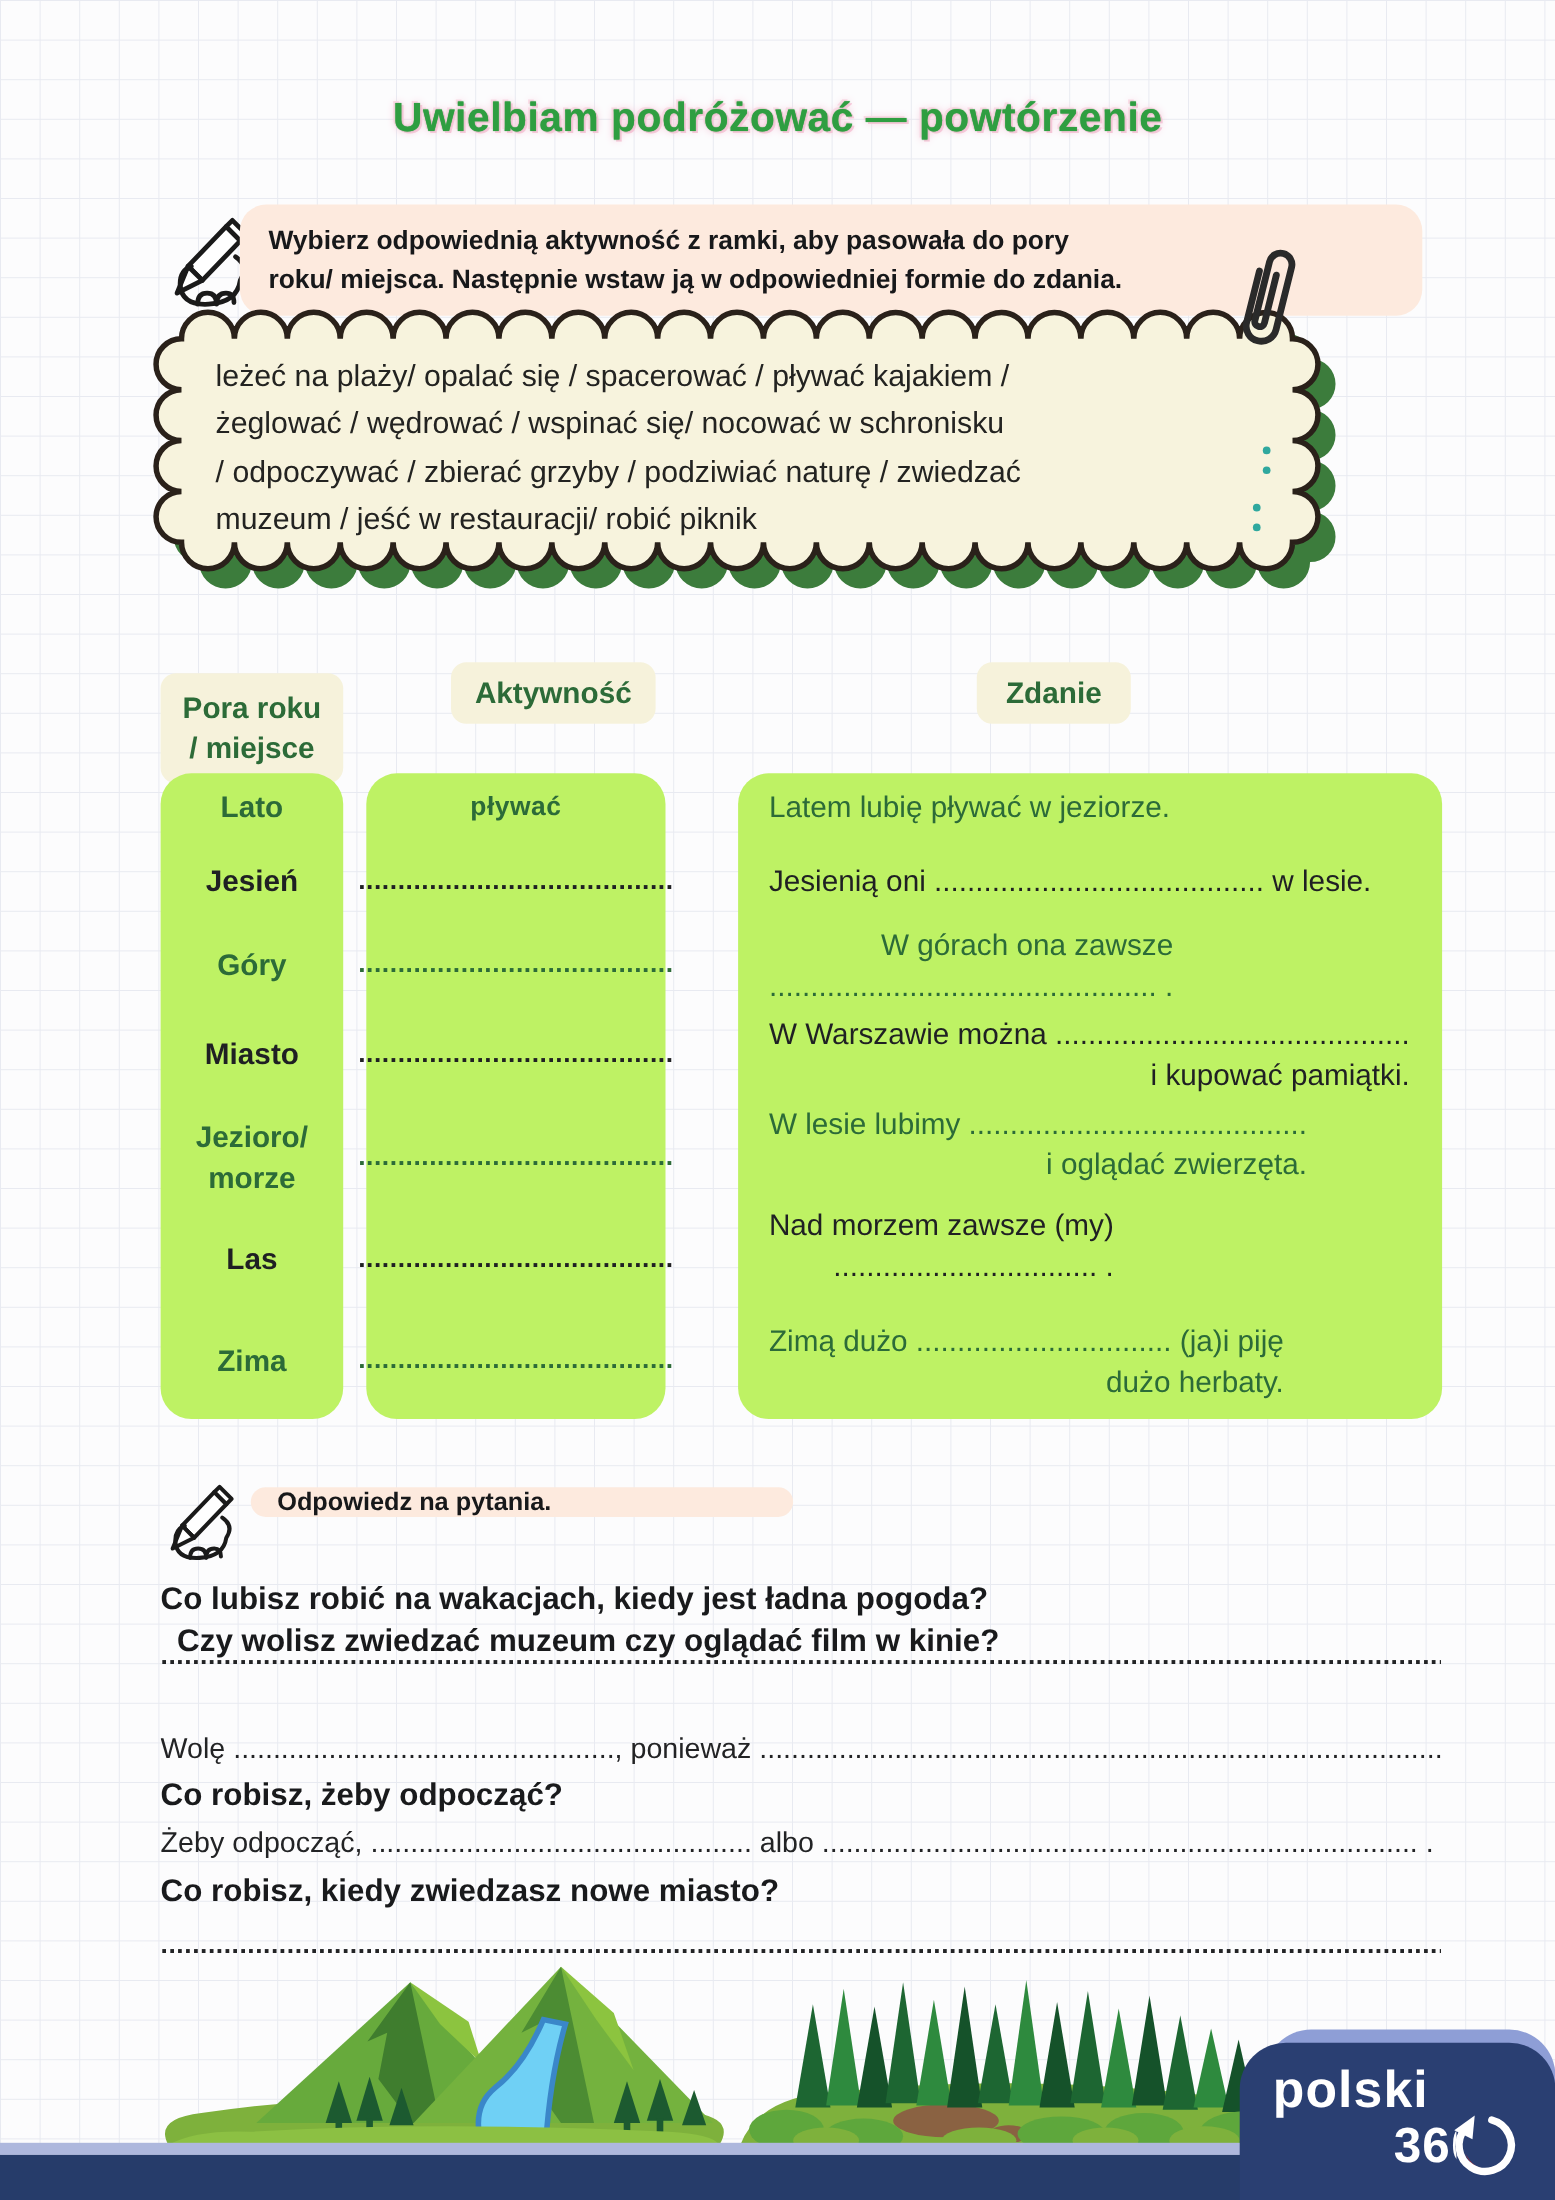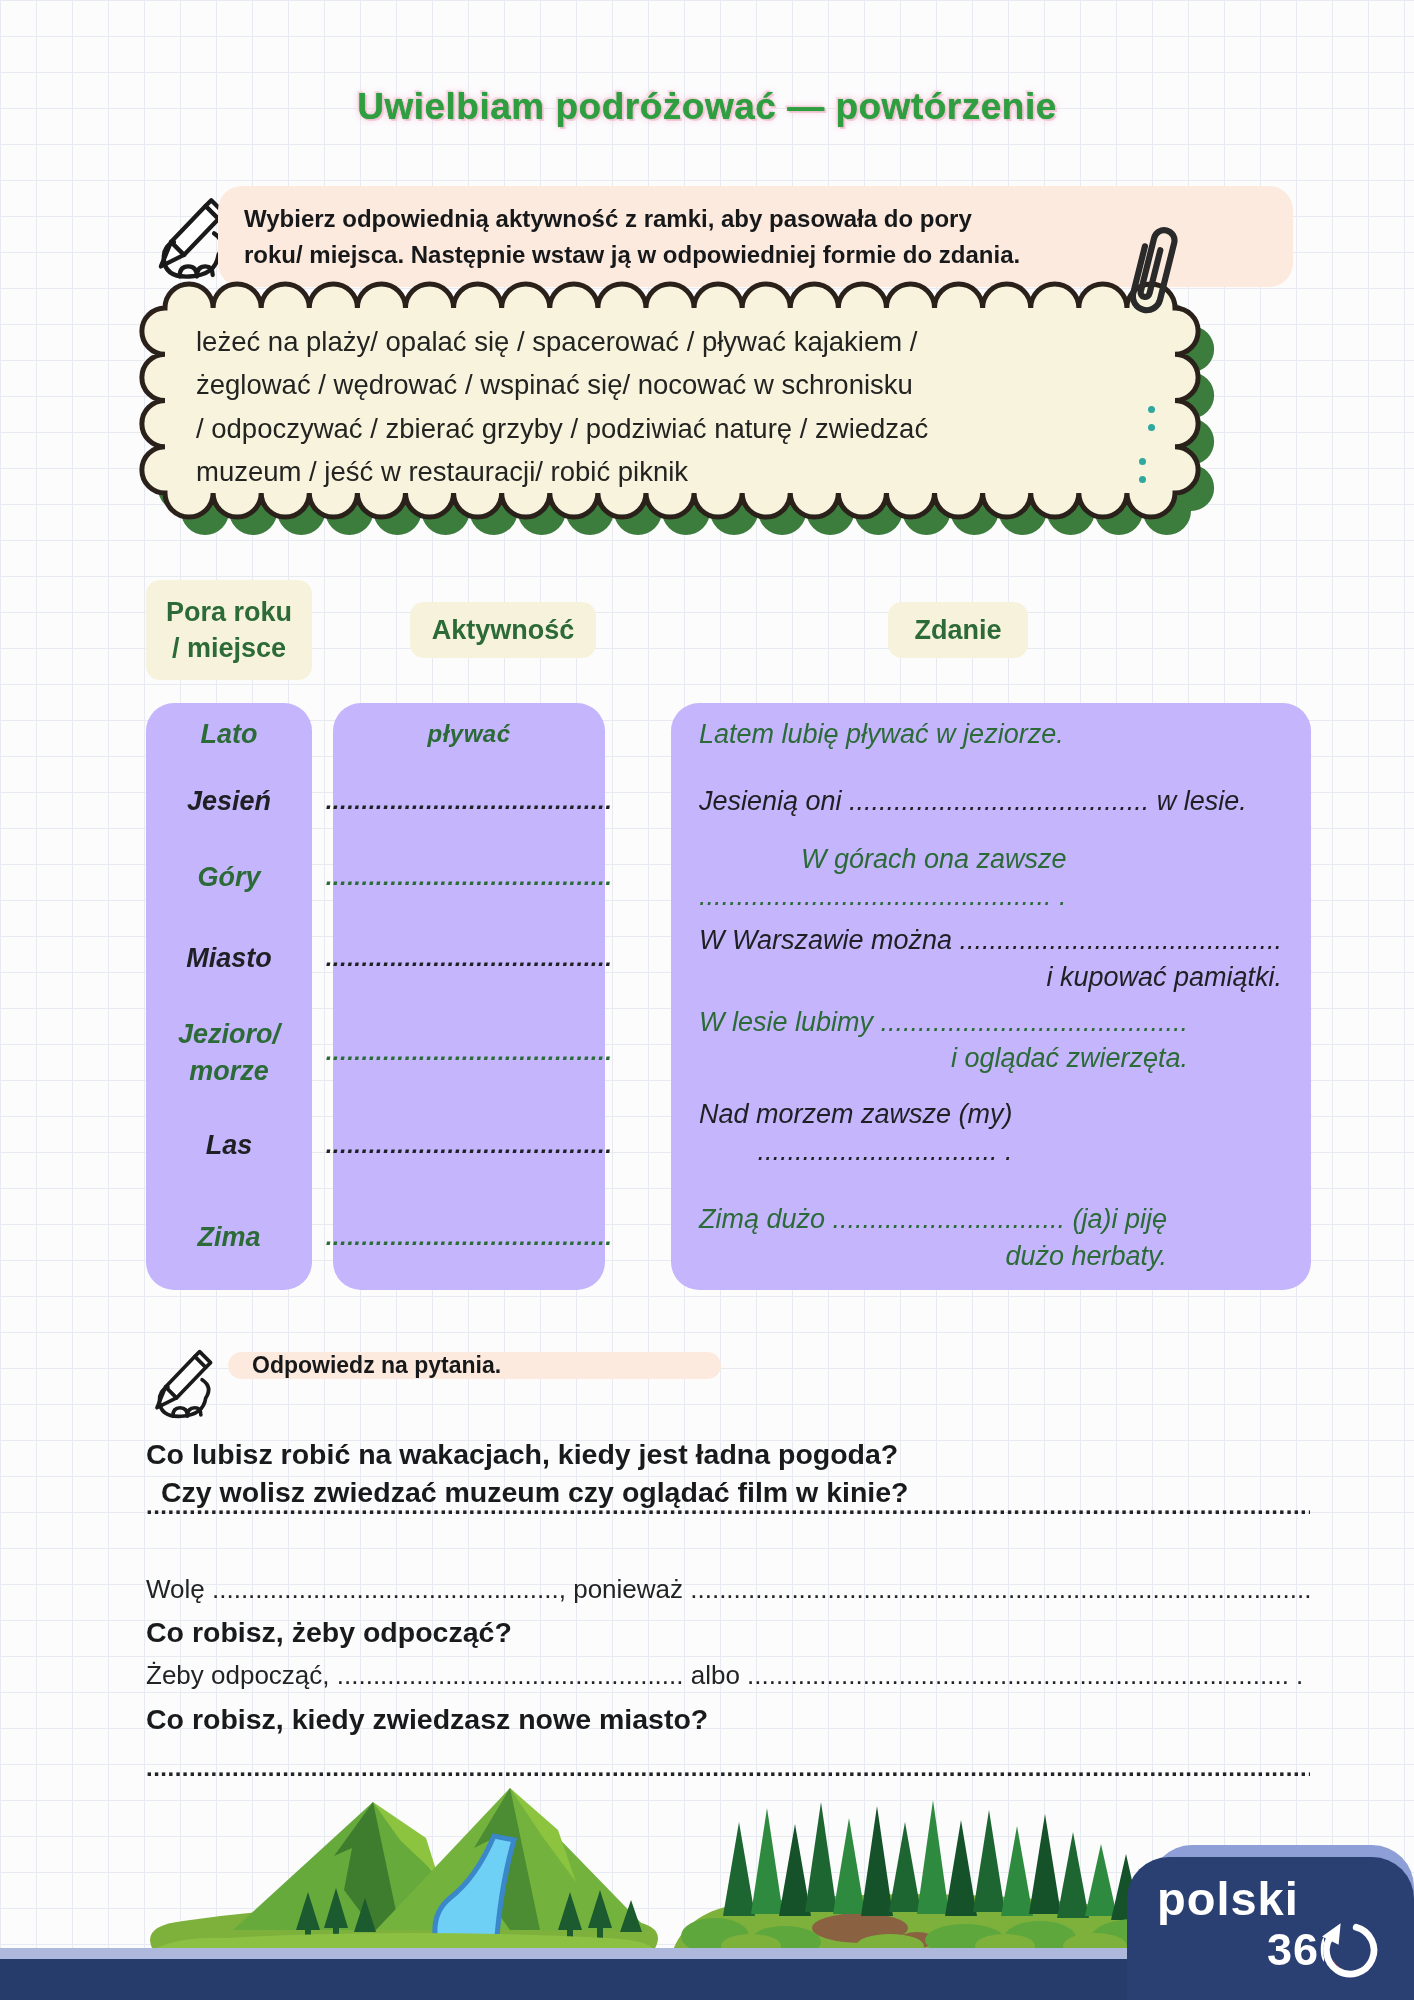--- a/index.html
+++ b/index.html
@@ -31,26 +31,26 @@
     left:196px;top:320px;width:970px;
     font-size:27.5px;line-height:1.58;color:#232321;white-space:pre-line;
   }
   .paperclip{left:1122px;top:218px;width:62px;height:106px;transform:rotate(14deg);}
   .teal-colon{width:7px;height:7px;border-radius:50%;background:#2fa89e;box-shadow:0 18px 0 #2fa89e;}
   .hdr{
     background:#f6f2db;border-radius:14px;color:#2c6b38;font-weight:bold;
     font-size:27px;display:flex;align-items:center;justify-content:center;
     text-align:center;white-space:pre-line;line-height:1.35;
   }
-  .hdr1{left:146px;top:580px;width:166px;height:100px;}
+  .hdr1{left:146px;top:612px;width:166px;height:100px;}
   .hdr2{left:410px;top:602px;width:186px;height:56px;}
   .hdr3{left:888px;top:602px;width:140px;height:56px;}
   .tcol{
-    top:703px;height:587px;background:#c4b5fd;border-radius:28px;
-    display:flex;flex-direction:column;font-style:italic;
+    top:703px;height:587px;background:#bef264;border-radius:28px;
+    display:flex;flex-direction:column;
   }
   .tcol1{left:146px;width:166px;}
   .tcol2{left:333px;width:272px;}
   .tcol3{left:671px;width:640px;}
   .cell{display:flex;align-items:center;justify-content:center;text-align:center;
         white-space:pre-line;line-height:1.35;}
   .tcol3 .cell{justify-content:flex-start;text-align:right;padding:0 10px 0 28px;}
   .cell:nth-child(odd){color:#2c6b38;}
   .cell:nth-child(even){color:#1f2023;}
   .tcol1 .cell{font-weight:bold;font-size:27px;}

